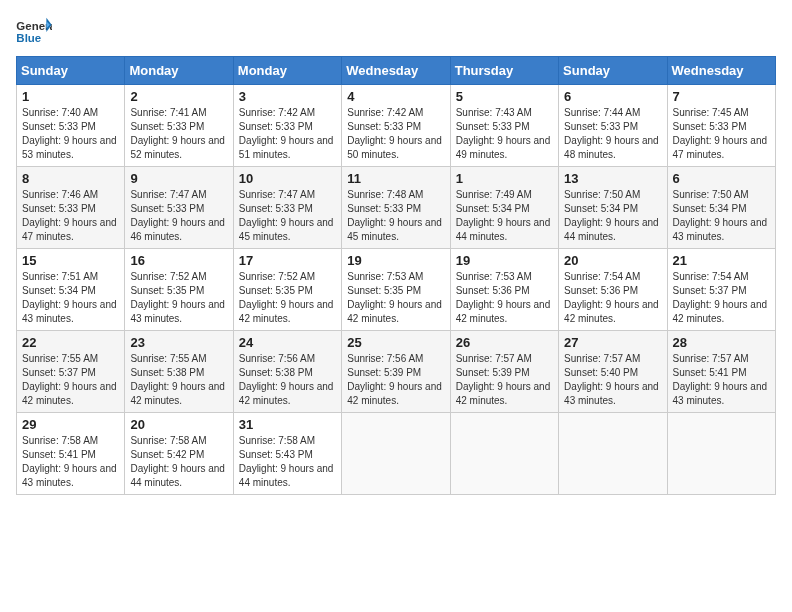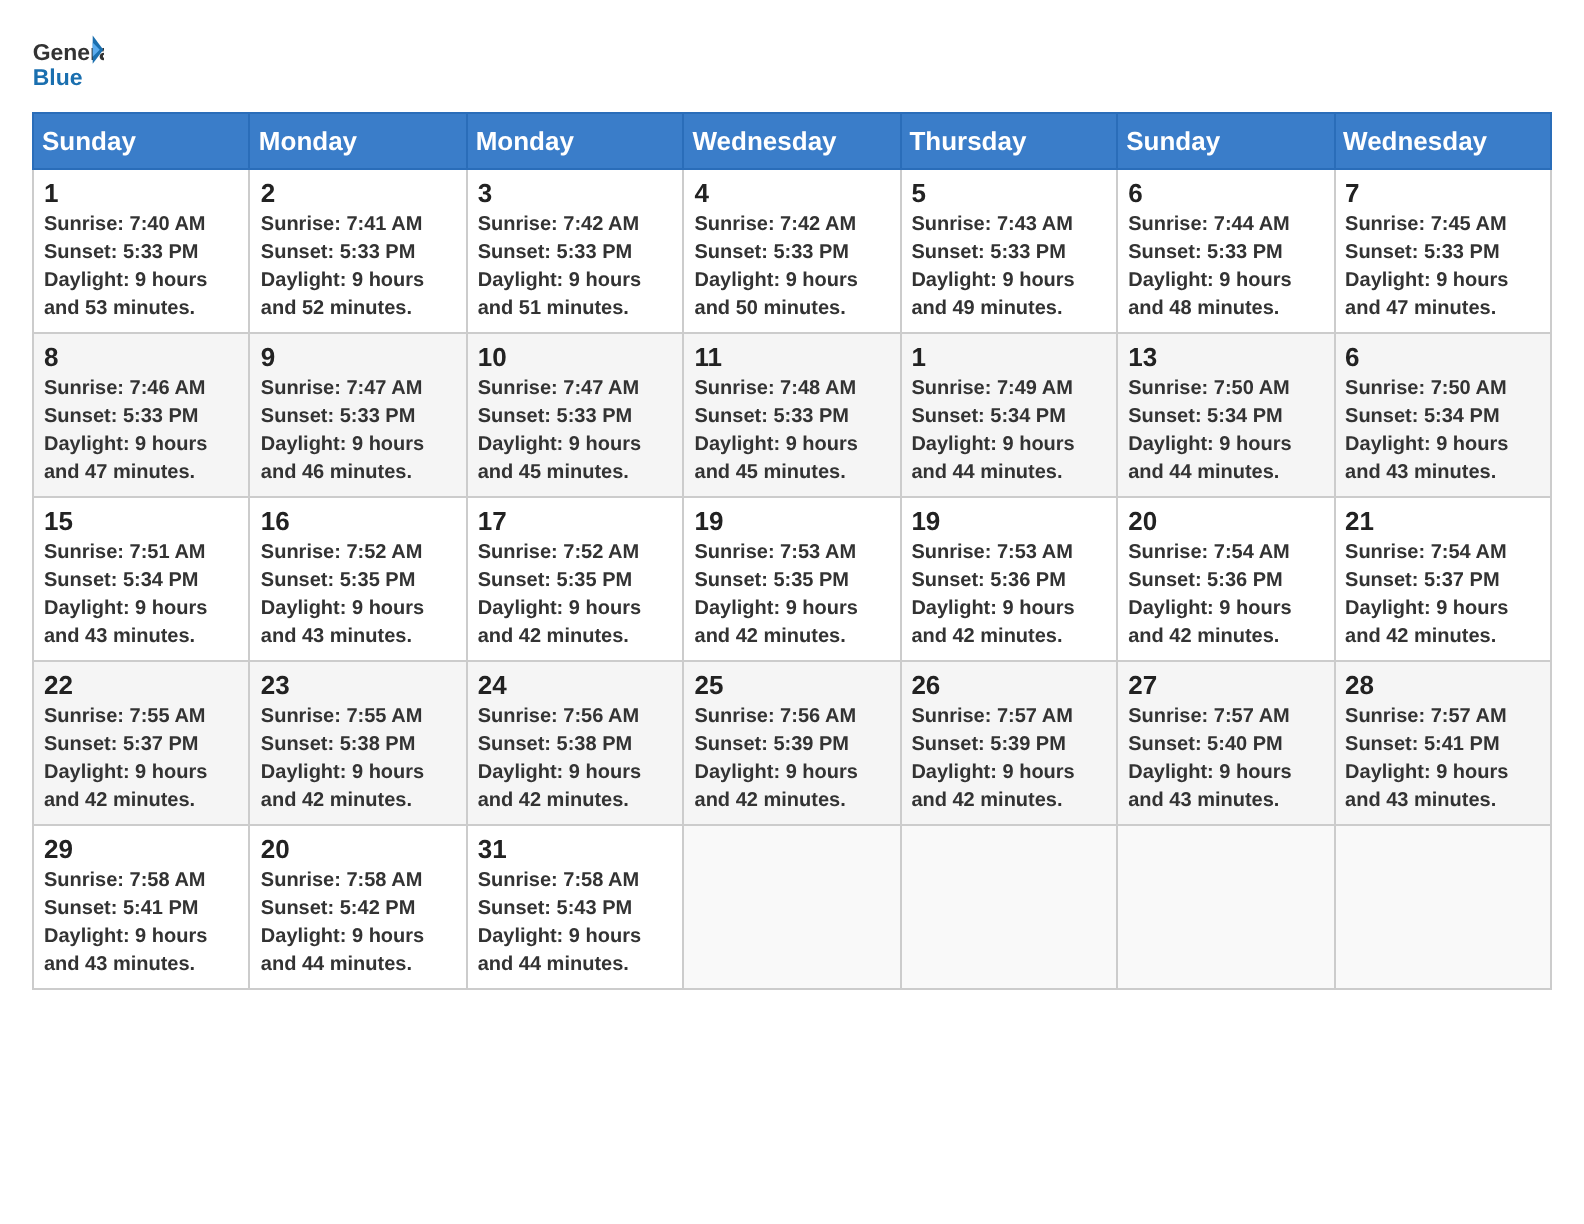--- a/index.html
+++ b/index.html
@@ -66,21 +66,20 @@
       font-size: 13px;
       font-weight: bold;
       color: #222;
       display: block;
       margin-bottom: 2px;
     }
     .day-info {
       font-size: 10px;
       color: #333;
       line-height: 1.4;
-      font-weight: bold;
     }
     .empty-cell {
       background: #f9f9f9 !important;
     }
   </style>
 </head>
 <body>
 
 <div class="header-area">
   <div class="logo">

